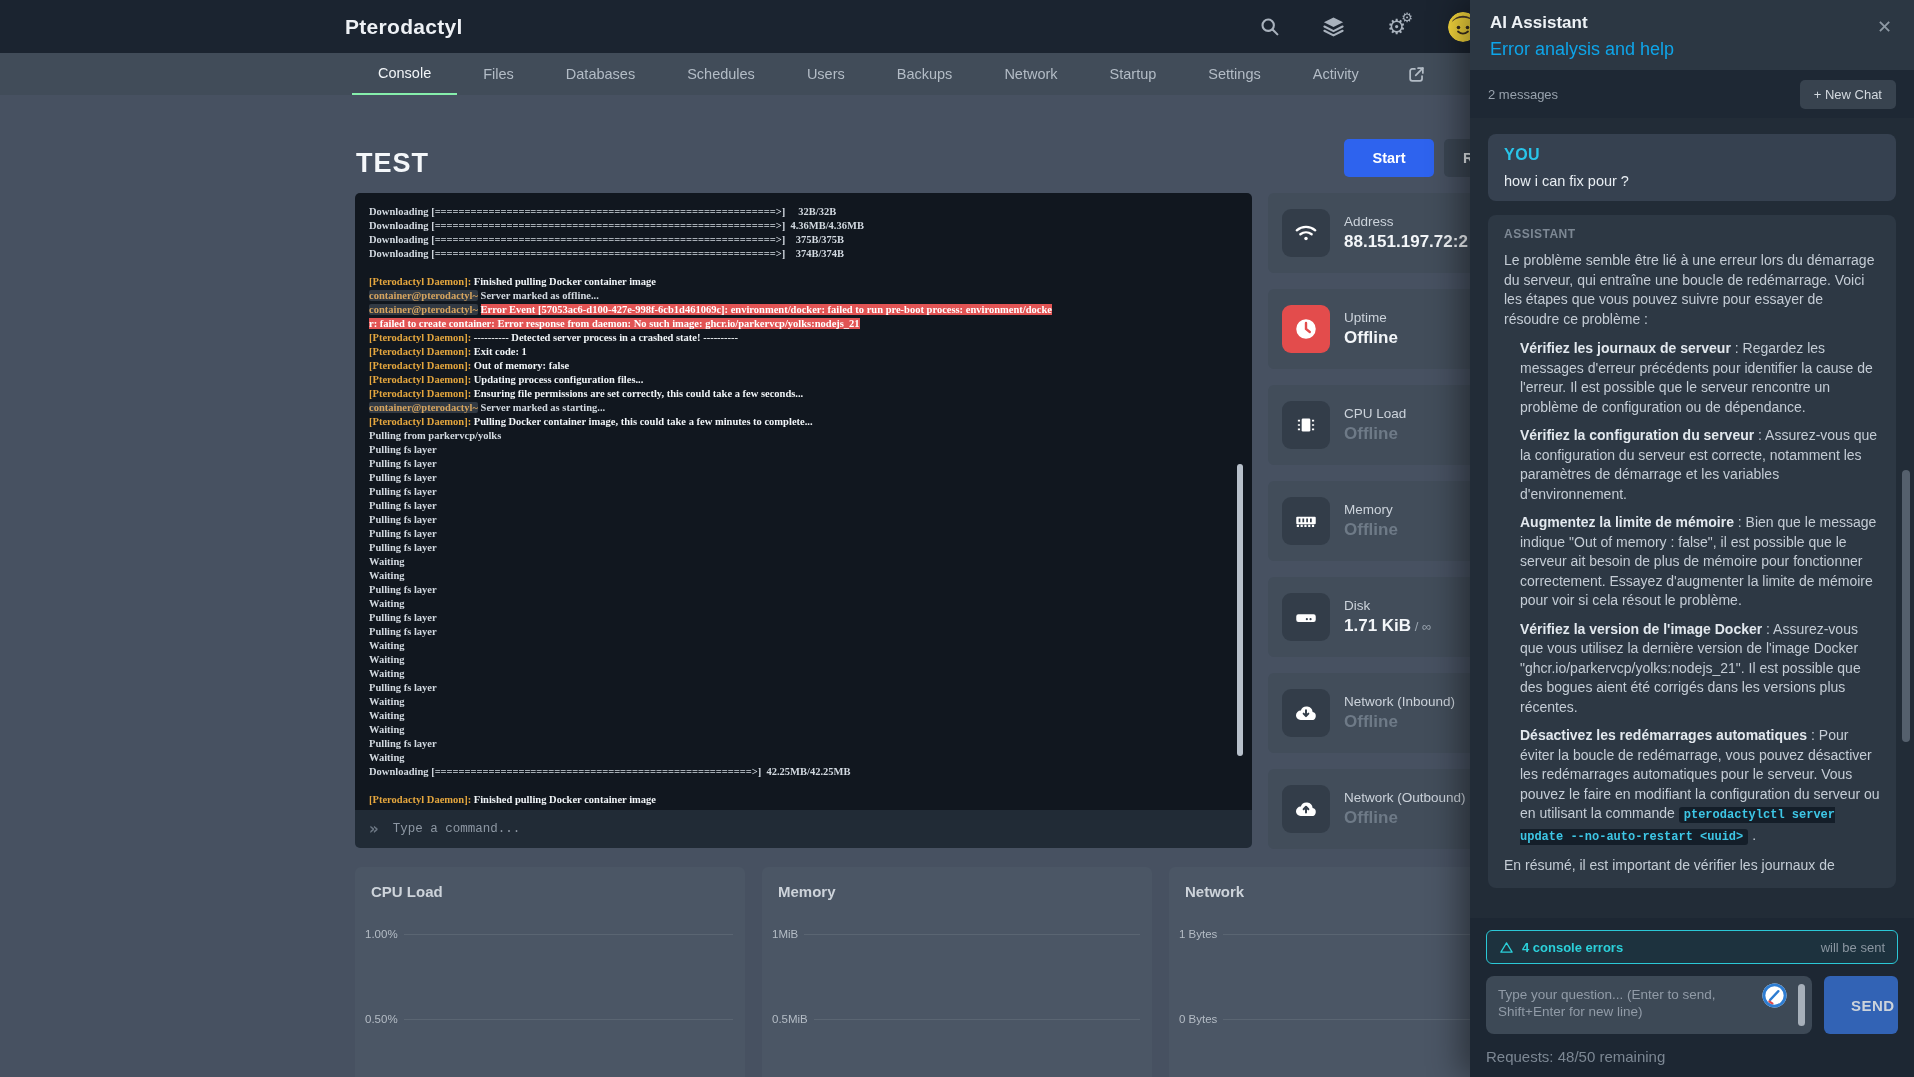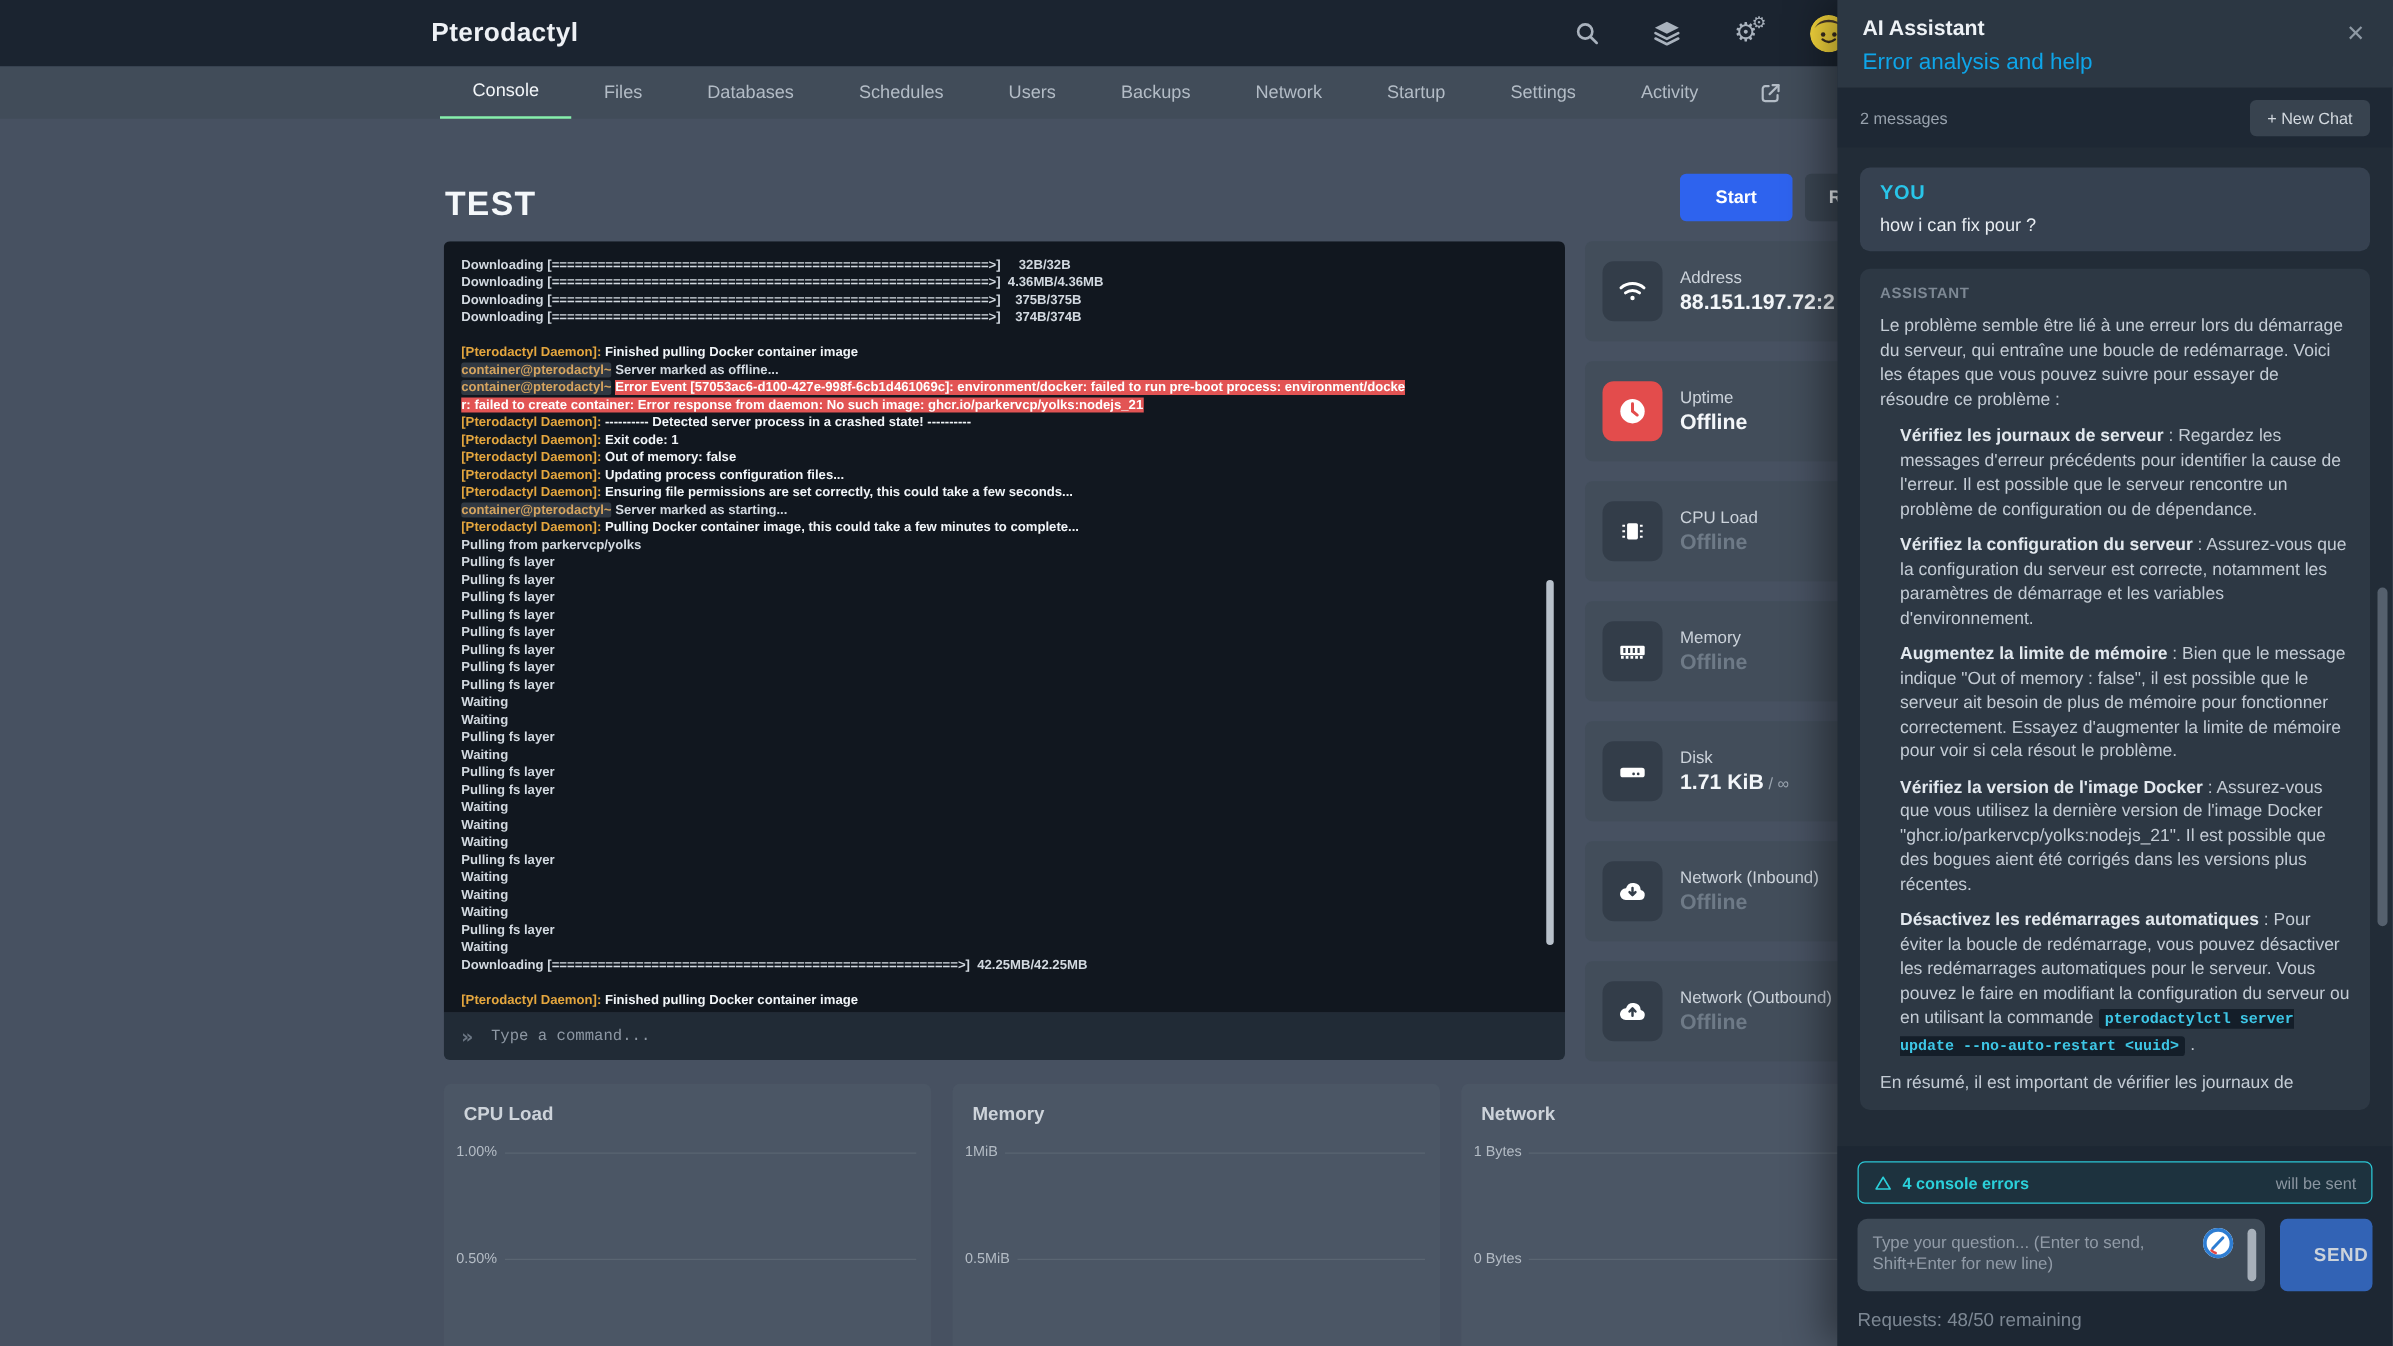--- a/index.html
+++ b/index.html
@@ -21,21 +21,21 @@
   
   .server-title{position:absolute;left:356px;top:130px;font-size:27px;font-weight:bold;color:#f4f7fa;letter-spacing:1px;}
   .actions{position:absolute;left:1344px;top:139px;display:flex;gap:10px;z-index:2;}
   .btn{height:38px;border-radius:5px;border:none;font-family:inherit;font-size:14.5px;font-weight:bold;display:flex;align-items:center;justify-content:center;cursor:pointer;}
   .btn-start{width:90px;background:#2e63ee;color:#fff;}
   .btn-restart{width:88px;background:#3a4552;color:#e8ecf0;}
   .btn-stop{width:85px;background:#e04545;color:#fff;}
   
   .console-wrap{position:absolute;left:355px;top:193px;width:897px;border-radius:5px;overflow:hidden;}
   .console{position:relative;height:617px;background:#11171f;box-sizing:border-box;padding:12px 0 0 14px;overflow:hidden;
-           font-family:Liberation Sans, sans-serif;font-size:10.5px;font-weight:700;line-height:14px;color:#d2d9e0;white-space:pre;}
+           font-family:Liberation Serif, serif;font-size:10.5px;font-weight:700;line-height:14px;color:#d2d9e0;white-space:pre;}
   .cline{height:14px;}
   .pd{color:#e4a63e;}
   .dm{color:#f1f5f8;}
   .pc{color:#d5a45f;background:rgba(110,120,135,.35);border-radius:2px;}
   .eb{background:#e25454;color:#ffffff;}
   .console-sb{position:absolute;right:9px;top:271px;width:6px;height:292px;border-radius:3px;background:#b8c1cb;cursor:pointer;}
   .cmdbar{height:38px;background:#212b36;display:flex;align-items:center;padding:0 14px;}
   .cmd-prompt{color:#6b7683;font-size:15px;font-weight:bold;font-family:"DejaVu Sans",sans-serif;}
   .cmd-input{flex:1;margin-left:12px;background:transparent;border:none;outline:none;color:#cdd4dc;
              font-family:"Liberation Mono","DejaVu Sans Mono",monospace;font-size:12.5px;}
@@ -47,21 +47,21 @@
   .tile.red{background:#e34c4c;}
   .stxt{margin-left:14px;overflow:hidden;white-space:nowrap;}
   .slabel{font-size:13.5px;color:#ccd3db;margin-bottom:3px;}
   .sval{font-size:17px;font-weight:bold;color:#f3f6f9;}
   .sval.muted{color:#6e7a87;}
   .ssuf{font-size:13px;font-weight:normal;color:#9aa4af;}
   
   .charts-row{position:absolute;left:355px;top:867px;display:flex;gap:17px;}
   .chart-card{position:relative;width:390px;height:240px;background:#4b5665;border-radius:6px;overflow:hidden;}
   .ctitle{padding:16px 0 0 16px;font-size:15px;font-weight:bold;color:#cdd3da;}
-  .grow{position:absolute;left:10px;right:12px;display:flex;align-items:center;}
+  .grow{position:absolute;left:10px;right:12px;display:flex;align-items:center;margin-top:12px;}
   .grow.g1{top:49px;} .grow.g2{top:134px;}
   .glabel{font-size:11.5px;color:#b4bcc5;margin-right:6px;}
   .gline{flex:1;height:1px;background:#5a6572;}
   
   .ai-panel{position:absolute;top:0;left:1470px;width:444px;height:1077px;background:#222c37;z-index:50;
             box-shadow:-10px 0 30px rgba(0,0,0,.4);display:flex;flex-direction:column;}
   .ai-header{height:70px;flex:none;background:#2c3743;position:relative;padding:13px 20px 0 20px;box-sizing:border-box;}
   .ai-title{font-size:17px;font-weight:bold;color:#eef2f6;}
   .ai-sub{font-size:18px;color:#0ea5e9;margin-top:6px;}
   .ai-close{position:absolute;right:22px;top:16px;color:#8e99a4;font-size:18px;cursor:pointer;}

